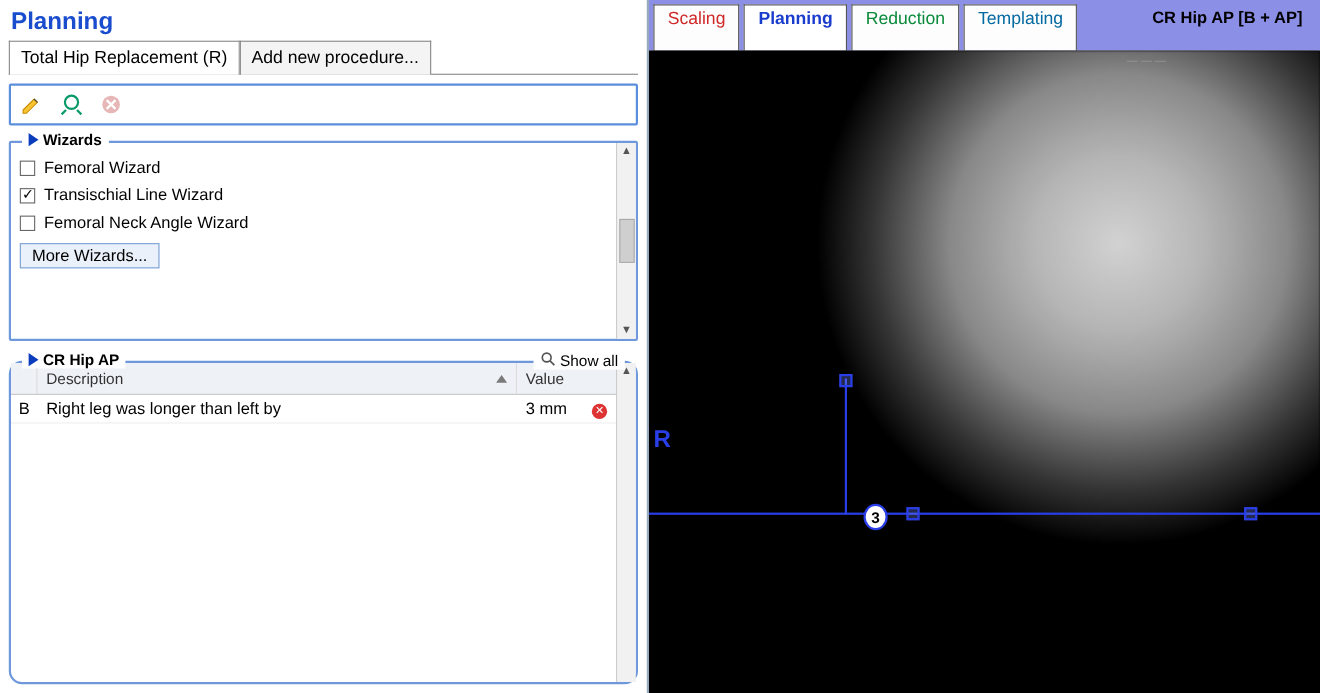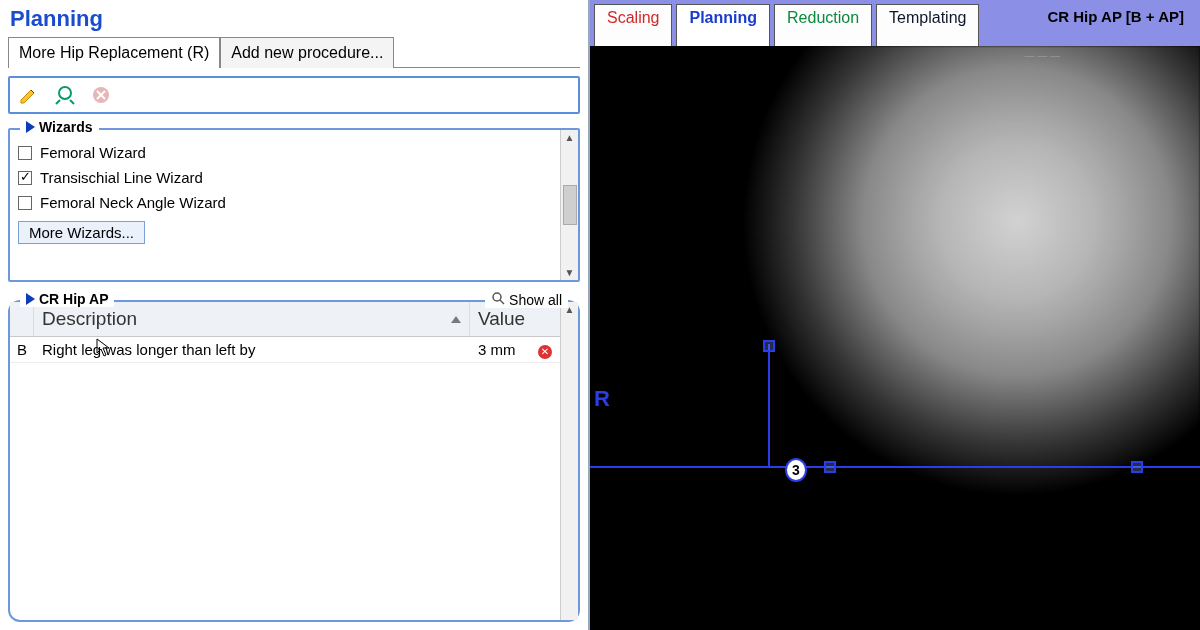--- a/index.html
+++ b/index.html
@@ -74,21 +74,21 @@
   }
   .vscroll .thumb { width: 14px; height: 40px; background: #cfcfcf; border: 1px solid #aaa; }
   .vscroll .arr { font-size: 10px; color: #555; cursor: pointer; }
 
   .grid-sec { display: flex; flex-direction: column; flex: 1; margin-top: 18px; border-radius: 12px; }
   .grid-wrap { display: flex; flex: 1; }
   .grid {
     flex: 1;
   }
   .grid-head {
-    display: flex; background: #eef1f5; border-bottom: 1px solid #c8c8c8; font-size: 19px; color: #333;
+    display: flex; background: #eef1f5; border-bottom: 1px solid #c8c8c8; font-size: 14px; color: #333;
   }
   .gh-a { width: 24px; border-right: 1px solid #dcdcdc; }
   .gh-b { flex: 1; padding: 6px 8px; border-right: 1px solid #dcdcdc; display:flex; justify-content:space-between; align-items:center; }
   .gh-c { width: 90px; padding: 6px 8px; }
   .sort-tri {
     width: 0; height: 0; border-left: 5px solid transparent; border-right: 5px solid transparent;
     border-bottom: 7px solid #7a7a7a;
   }
   .grid-row {
     display: flex; font-size: 15px; border-bottom: 1px solid #eee; align-items: center;
@@ -113,21 +113,21 @@
     background: #8b8fe6; display: flex; align-items: stretch; height: 46px;
   }
   .tab {
     border: 1px solid #555; background: #fdfdfd; margin: 4px 0 0 4px;
     padding: 4px 12px; font-size: 16px; cursor: pointer;
     border-bottom: none;
   }
   .tab.scaling { color: #d02828; }
   .tab.planning { color: #1a3ccc; font-weight: bold; background:#fff; }
   .tab.reduction { color: #0a8a3a; }
-  .tab.templating { color: #0f172a; }
+  .tab.templating { color: #0369a1; }
   .tabbar .spacer { flex: 1; }
   .imglabel { color: #000; font-weight: bold; font-size: 15px; padding: 8px 16px 0 0; }
 
   .xray-area {
     flex: 1; background: #000; position: relative; overflow: hidden;
   }
   .xray {
     position: absolute; inset: 0;
     background:
       radial-gradient(circle 280px at 70% 30%, #d9d9d9 0%, #bcbcbc 28%, #8e8e8e 55%, #3a3a3a 80%, #000 100%),
@@ -163,21 +163,21 @@
 </style>
 </head>
 <body>
 
 <div class="app">
 
   <div class="left">
     <div class="title">Planning</div>
 
     <div class="proc-tabs">
-      <div class="proc-tab active">More Hip Replacement (R)</div>
+      <div class="proc-tab active">Total Hip Replacement (R)</div>
       <div class="proc-tab">Add new procedure...</div>
     </div>
 
     <div class="toolbar">
       <span class="icon-btn">
         <svg width="20" height="20" viewBox="0 0 20 20">
             <path d="M2 15 L12 5 L15 8 L5 18 L2 18 Z" fill="#f5c430" stroke="#c98a00"></path>
             <path d="M12 5 L15 8" stroke="#444"></path>
           </svg>
       </span>
@@ -188,21 +188,21 @@
           </svg>
       </span>
       <span class="icon-btn">
         <svg width="20" height="20" viewBox="0 0 20 20">
             <circle cx="10" cy="10" r="8" fill="#e7b6b6"></circle>
             <path d="M6 6 L14 14 M14 6 L6 14" stroke="#fff" stroke-width="2"></path>
           </svg>
       </span>
     </div>
 
-    <div class="section" style="height:154px;">
+    <div class="section" style="height:182px;">
       <div class="section-header">
         <span class="arrow-tri"></span>
         <span>Wizards</span>
       </div>
       <div class="wiz-body" style="height:100%;">
         <div class="wiz-list">
           <div class="wiz-item">
             <span class="chk"></span>
             <span>Femoral Wizard</span>
           </div>

